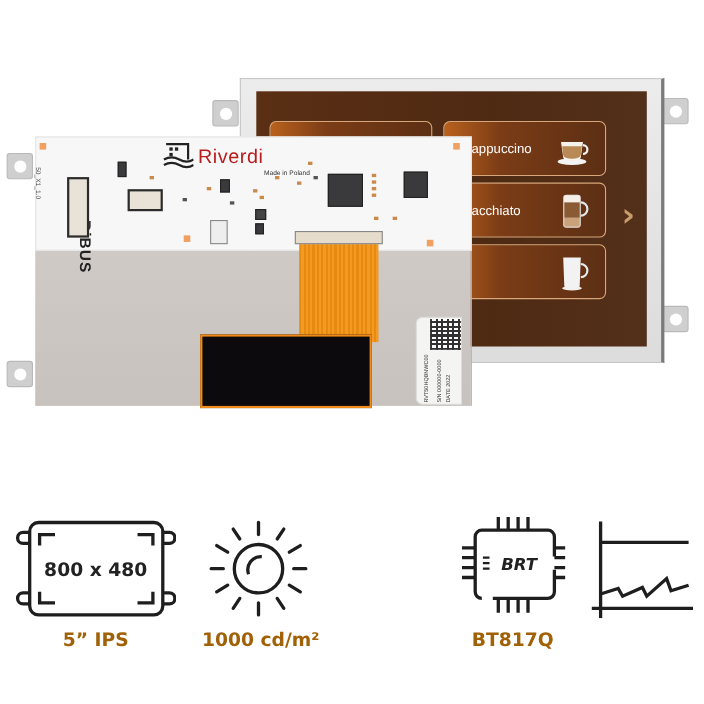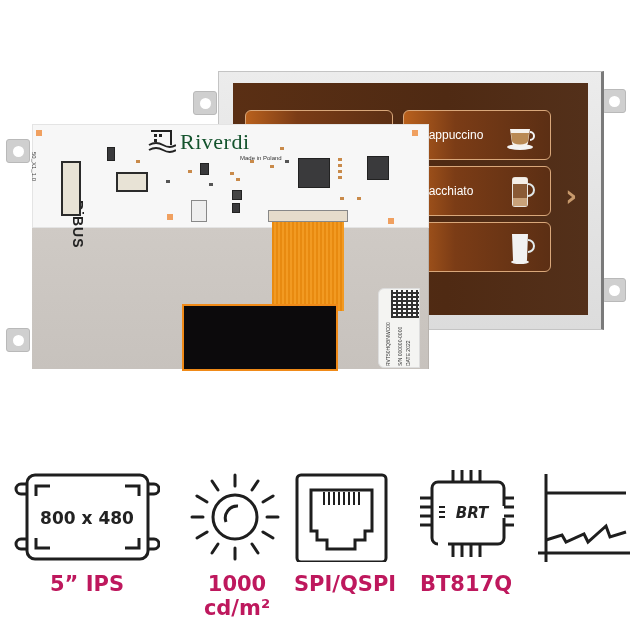--- a/index.html
+++ b/index.html
@@ -36,21 +36,21 @@
   .rear-gray {
     position: absolute; left: 32px; top: 227px; width: 397px; height: 142px;
     background: linear-gradient(180deg, #cfcac5 0%, #c7c2bd 100%);
     border-right: 1px solid #b8b3ae;
   }
   .pcb {
     position: absolute; left: 32px; top: 124px; width: 397px; height: 104px;
     background: #f7f7f7; border: 1px solid #e4e4e4;
   }
   .pcb-logo { position: absolute; left: 148px; top: 129px; display: flex; align-items: center; gap: 4px; }
-  .pcb-logo .word { font-size: 22px; color: #14532d; font-family: Liberation Serif, serif; letter-spacing: 0.5px; }
+  .pcb-logo .word { font-size: 18px; color: #b91c1c; font-family: Liberation Sans, sans-serif; letter-spacing: 0.5px; }
   .pcb-made { position: absolute; left: 240px; top: 155px; font-size: 6px; color: #333; }
   .pcb-ribus { position: absolute; left: 86px; top: 200px; transform: rotate(90deg); transform-origin: left top; font-size: 14px; font-weight: bold; color: #222; letter-spacing: 1px; }
   .pcb-rev { position: absolute; left: 37px; top: 152px; transform: rotate(90deg); transform-origin: left top; font-size: 6px; color: #444; }
   .chip { position: absolute; background: #3a3a3c; border: 1px solid #222; }
   .conn { position: absolute; background: #e8e3d6; border: 2px solid #2b2b2b; }
   .smd { position: absolute; width: 4px; height: 3px; background: #c98a4a; }
   .smd.dk { background: #555; }
   .pad { position: absolute; width: 6px; height: 6px; background: #f0a060; }
   .fpc {
     position: absolute; left: 272px; top: 219px; width: 72px; height: 92px;
@@ -71,21 +71,21 @@
       repeating-linear-gradient(90deg, #111 0 2px, #fff 2px 5px);
     opacity: .85; }
   .lbl-text { position: absolute; font-size: 5px; color: #333; transform: rotate(-90deg); transform-origin: left top; white-space: nowrap; }
 
   
   .features { position: absolute; left: 0; top: 462px; width: 640px; height: 150px; }
   .feature { position: absolute; top: 0; width: 140px; height: 140px; text-decoration: underline; }
   .feature svg { position: absolute; left: 0; top: 0; }
   .feature .cap {
     position: absolute; top: 110px; left: 0; width: 100%; text-align: center;
-    font-family: "DejaVu Sans", sans-serif; font-weight: bold; font-size: 21px; color: #be185d;
+    font-family: "DejaVu Sans", sans-serif; font-weight: bold; font-size: 17px; color: #a16207;
   }
   .res-text { font-family: "DejaVu Sans", sans-serif; font-weight: bold; font-size: 17px; fill: #222; }
   .brt-text { font-family: "DejaVu Sans", sans-serif; font-weight: bold; font-style: italic; font-size: 15px; fill: #222; }
 </style>
 </head>
 <body>
 
 <div class="photo">
 
   <div class="tab" style="left:193px;top:91px;"></div>
@@ -222,37 +222,20 @@
           <line x1="76" y1="91" x2="70" y2="82"></line>
         <line x1="15" y1="34" x2="25" y2="40"></line>
           <line x1="91" y1="34" x2="81" y2="40"></line>
         <line x1="15" y1="76" x2="25" y2="70"></line>
           <line x1="91" y1="76" x2="81" y2="70"></line>
       </g>
     </svg>
     <div class="cap" style="width:110px;">1000 cd/m²</div>
   </div>
 
-  <div class="feature" style="left:294px;">
-    <svg width="96" height="100" viewBox="0 0 96 100">
-      <rect x="3" y="13" width="89" height="87" rx="4" fill="none" stroke="#1e1e1e" stroke-width="3"></rect>
-      <path d="M17 28 h61 v41 h-7 v9 h-10 v9 h-28 v-9 h-10 v-9 h-6 z" fill="none" stroke="#1e1e1e" stroke-width="3"></path>
-      <g stroke="#1e1e1e" stroke-width="2">
-        <line x1="30" y1="30" x2="30" y2="43"></line>
-          <line x1="35" y1="30" x2="35" y2="43"></line>
-        <line x1="40" y1="30" x2="40" y2="43"></line>
-          <line x1="45" y1="30" x2="45" y2="43"></line>
-        <line x1="50" y1="30" x2="50" y2="43"></line>
-          <line x1="55" y1="30" x2="55" y2="43"></line>
-        <line x1="60" y1="30" x2="60" y2="43"></line>
-          <line x1="65" y1="30" x2="65" y2="43"></line>
-      </g>
-    </svg>
-    <div class="cap" style="width:96px;">SPI/QSPI</div>
-  </div>
 
   <div class="feature" style="left:418px;">
     <svg width="96" height="100" viewBox="0 0 96 100">
       <path d="M20 20 h60 a6 6 0 0 1 6 6 v18 M86 56 v20 a6 6 0 0 1 -6 6 h-50 M20 82 a6 6 0 0 1 -6 -6 v-50 a6 6 0 0 1 6 -6" fill="none" stroke="#1e1e1e" stroke-width="3"></path>
       <g stroke="#1e1e1e" stroke-width="3">
         <line x1="35" y1="8" x2="35" y2="20"></line>
           <line x1="44" y1="8" x2="44" y2="20"></line>
           <line x1="53" y1="8" x2="53" y2="20"></line>
           <line x1="62" y1="8" x2="62" y2="20"></line>
         <line x1="35" y1="82" x2="35" y2="95"></line>

